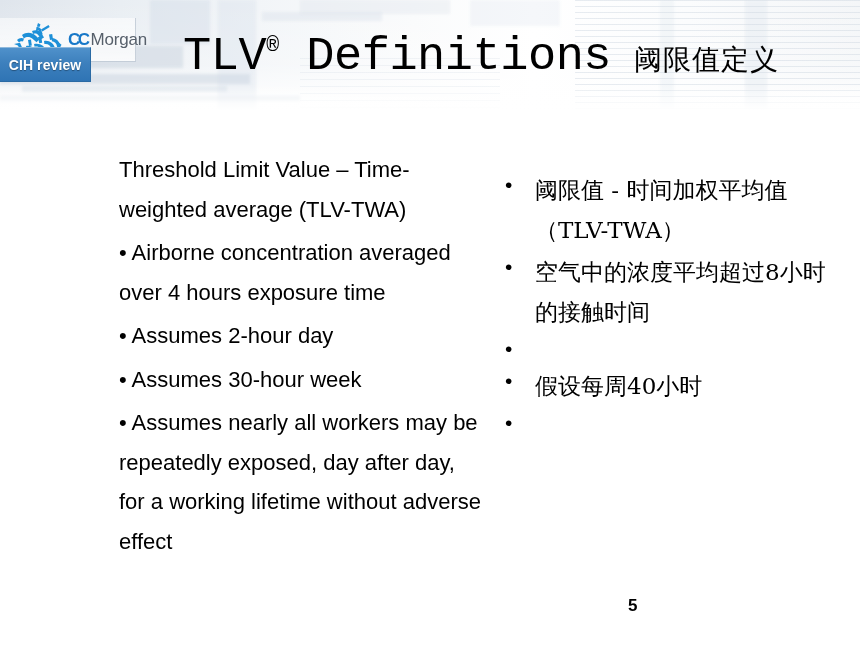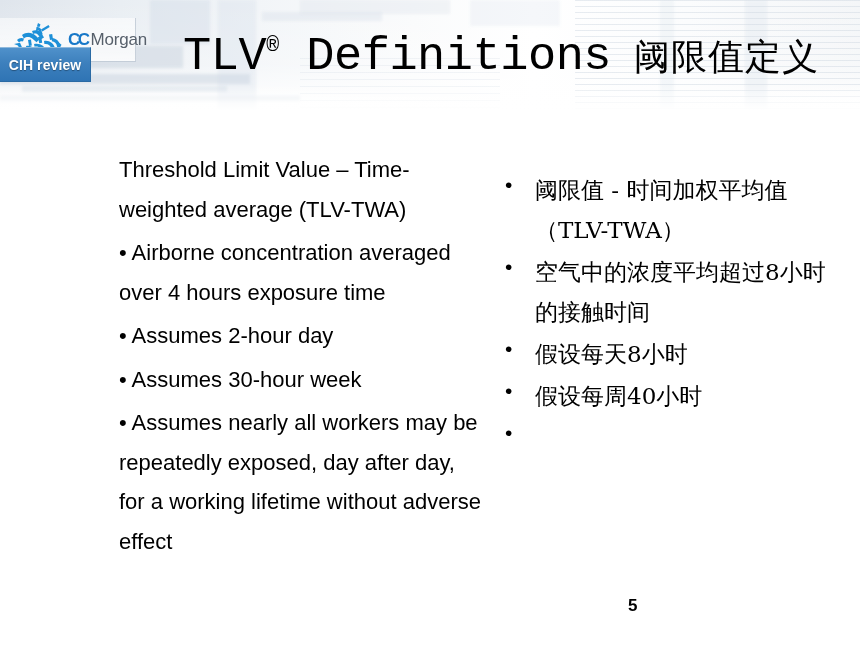--- a/index.html
+++ b/index.html
@@ -158,21 +158,21 @@
     font-family: Liberation Mono, monospace;
     letter-spacing: -0.5px;
     line-height: 1;
   }
   .title-en sup {
     font-size: 0.46em;
     vertical-align: super;
     line-height: 0;
   }
   .title-zh {
-    font-size: 36px;
+    font-size: 28px;
     font-family: "DejaVu Serif", "Liberation Serif", serif;
     margin-left: 23px;
     letter-spacing: 1px;
     line-height: 1;
   }
 
   
   .body-left {
     position: absolute;
     left: 115px;
@@ -299,21 +299,20 @@
     <div class="zh-item">
       <div class="zh-bullet">•</div>
       <div class="zh-text">阈限值 - 时间加权平均值（TLV-TWA）</div>
     </div>
     <div class="zh-item">
       <div class="zh-bullet">•</div>
       <div class="zh-text"> 空气中的浓度平均超过8小时的接触时间</div>
     </div>
     <div class="zh-item">
       <div class="zh-bullet">•</div>
-      <div class="zh-text"> 假设每天8小时</div>
     </div>
     <div class="zh-item">
       <div class="zh-bullet">•</div>
       <div class="zh-text"> 假设每周40小时</div>
     </div>
     <div class="zh-item">
       <div class="zh-bullet">•</div>
     </div>
   </div>
 

